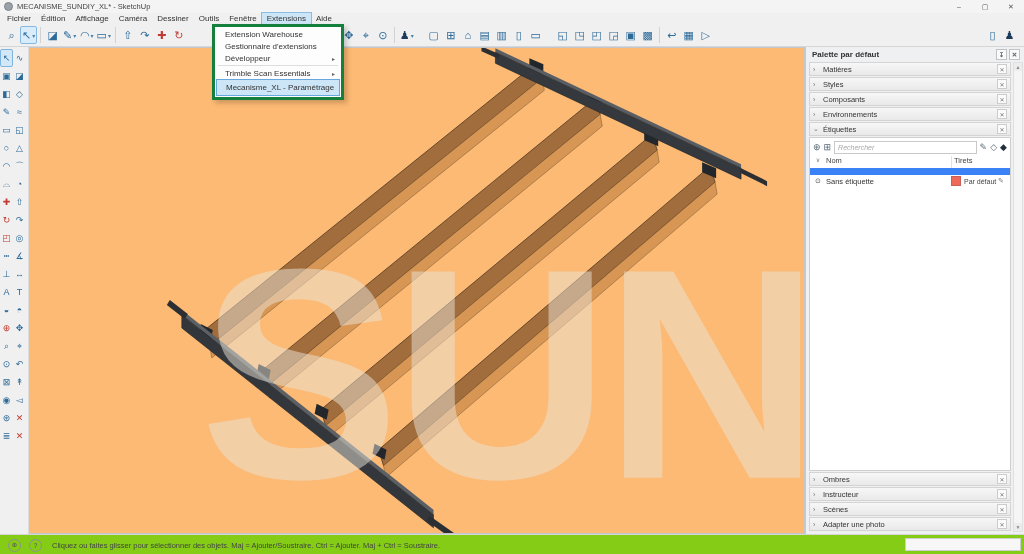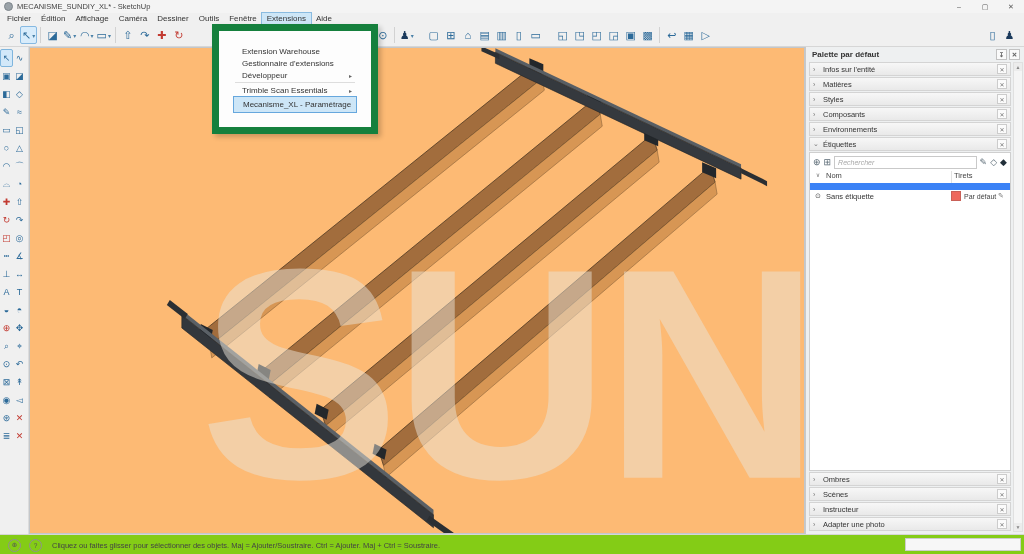--- a/index.html
+++ b/index.html
@@ -28,22 +28,22 @@
   .toolbar-right{position:absolute;right:6px;top:0;height:22px;display:flex;align-items:center}
   
   .main{display:flex;height:487px}
   .lefttools{width:28px;background:#f0f0f0;border-right:1px solid #dcdcdc;display:flex;flex-wrap:wrap;align-content:flex-start;padding-top:2px}
   .ltool{width:13px;height:18px;display:flex;align-items:center;justify-content:center;font-size:9px;color:#2c6a99;box-sizing:border-box}
   .ltool.red{color:#c23b32}
   .ltool.pressed{background:#d2e8f9;border:1px solid #7fb5dd;border-radius:2px}
   .viewport{flex:1;background:#fdba74;position:relative;border:1px solid #c3c7cb;box-sizing:border-box}
   .viewport svg{display:block;width:100%;height:100%}
   
-  .dropdown{position:absolute;left:212px;top:24px;width:124px;background:#fdfdfd;border:7px solid #15803d;
-            box-shadow:3px 3px 5px rgba(0,0,0,.2);z-index:20;padding:14px;font-size:8px}
+  .dropdown{position:absolute;left:212px;top:24px;width:124px;background:#fdfdfd;border:3px solid #15803d;
+            box-shadow:3px 3px 5px rgba(0,0,0,.2);z-index:20;padding:1px;font-size:8px}
   .mitem{display:flex;align-items:center;height:12px;padding:0 5px 0 9px;color:#333;box-sizing:border-box}
   .mitem .mlabel{flex:1;white-space:nowrap}
   .mitem .msub{font-size:6px;color:#666}
   .mitem.active{background:#cde6f7;border:1px solid #66a7dd;height:17px}
   .mitem.menu-sep{height:3px;padding:0 2px}
   .mitem.menu-sep::after{content:"";display:block;width:100%;height:1px;background:#ddd}
   
   .rightpanel{width:219px;background:#eef0f1;border-left:1px solid #c8c8c8;display:flex;flex-direction:column;position:relative;box-sizing:border-box;padding:0 0 2px 2px}
   .pheader{height:15px;display:flex;align-items:center;font-size:8px;font-weight:bold;color:#333;padding:0 4px}
   .pheader .ptitle{flex:1}
@@ -448,25 +448,20 @@
   </div>
 
   <div class="rightpanel">
     <div class="pheader">
       <span class="ptitle">Palette par défaut</span>
       <span class="hbtn">↧</span>
       <span class="hbtn">✕</span>
     </div>
 
     <div>
-      <div class="psec">
-          <span class="chev">›</span>
-          <span class="plabel">Infos sur l'entité</span>
-          <span class="pclose">✕</span>
-        </div>
         <div class="psec">
           <span class="chev">›</span>
           <span class="plabel">Matières</span>
           <span class="pclose">✕</span>
         </div>
         <div class="psec">
           <span class="chev">›</span>
           <span class="plabel">Styles</span>
           <span class="pclose">✕</span>
         </div>
@@ -514,26 +509,26 @@
     </div>
 
     <div>
       <div class="psec">
           <span class="chev">›</span>
           <span class="plabel">Ombres</span>
           <span class="pclose">✕</span>
         </div>
         <div class="psec">
           <span class="chev">›</span>
+          <span class="plabel">Instructeur</span>
+          <span class="pclose">✕</span>
+        </div>
+        <div class="psec">
+          <span class="chev">›</span>
           <span class="plabel">Scènes</span>
-          <span class="pclose">✕</span>
-        </div>
-        <div class="psec">
-          <span class="chev">›</span>
-          <span class="plabel">Instructeur</span>
           <span class="pclose">✕</span>
         </div>
         <div class="psec">
           <span class="chev">›</span>
           <span class="plabel">Adapter une photo</span>
           <span class="pclose">✕</span>
         </div>
     </div>
 
     <div class="pscroll">

